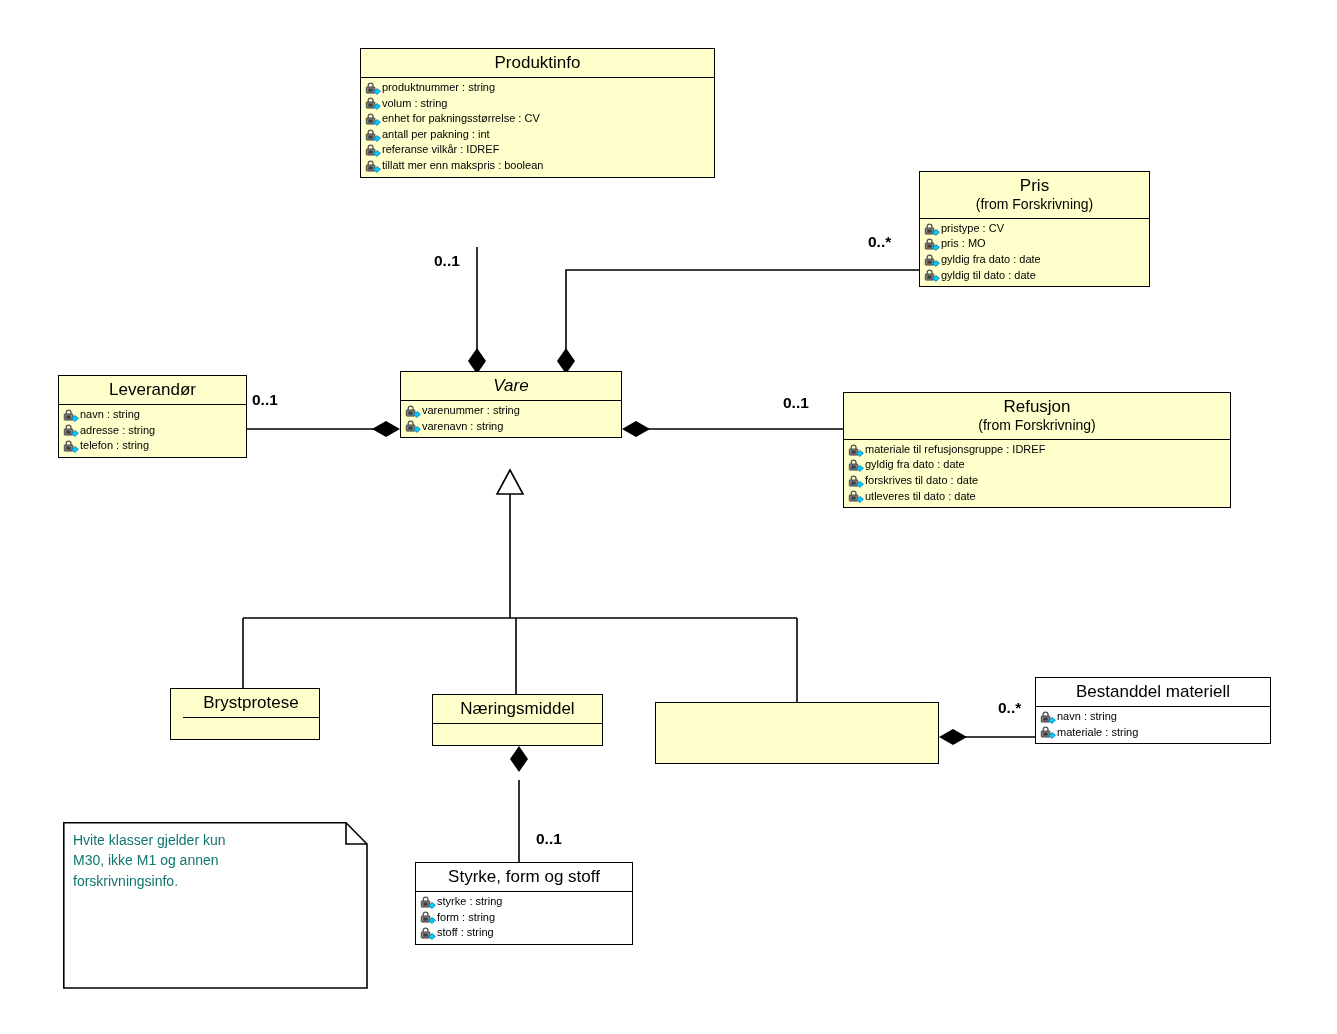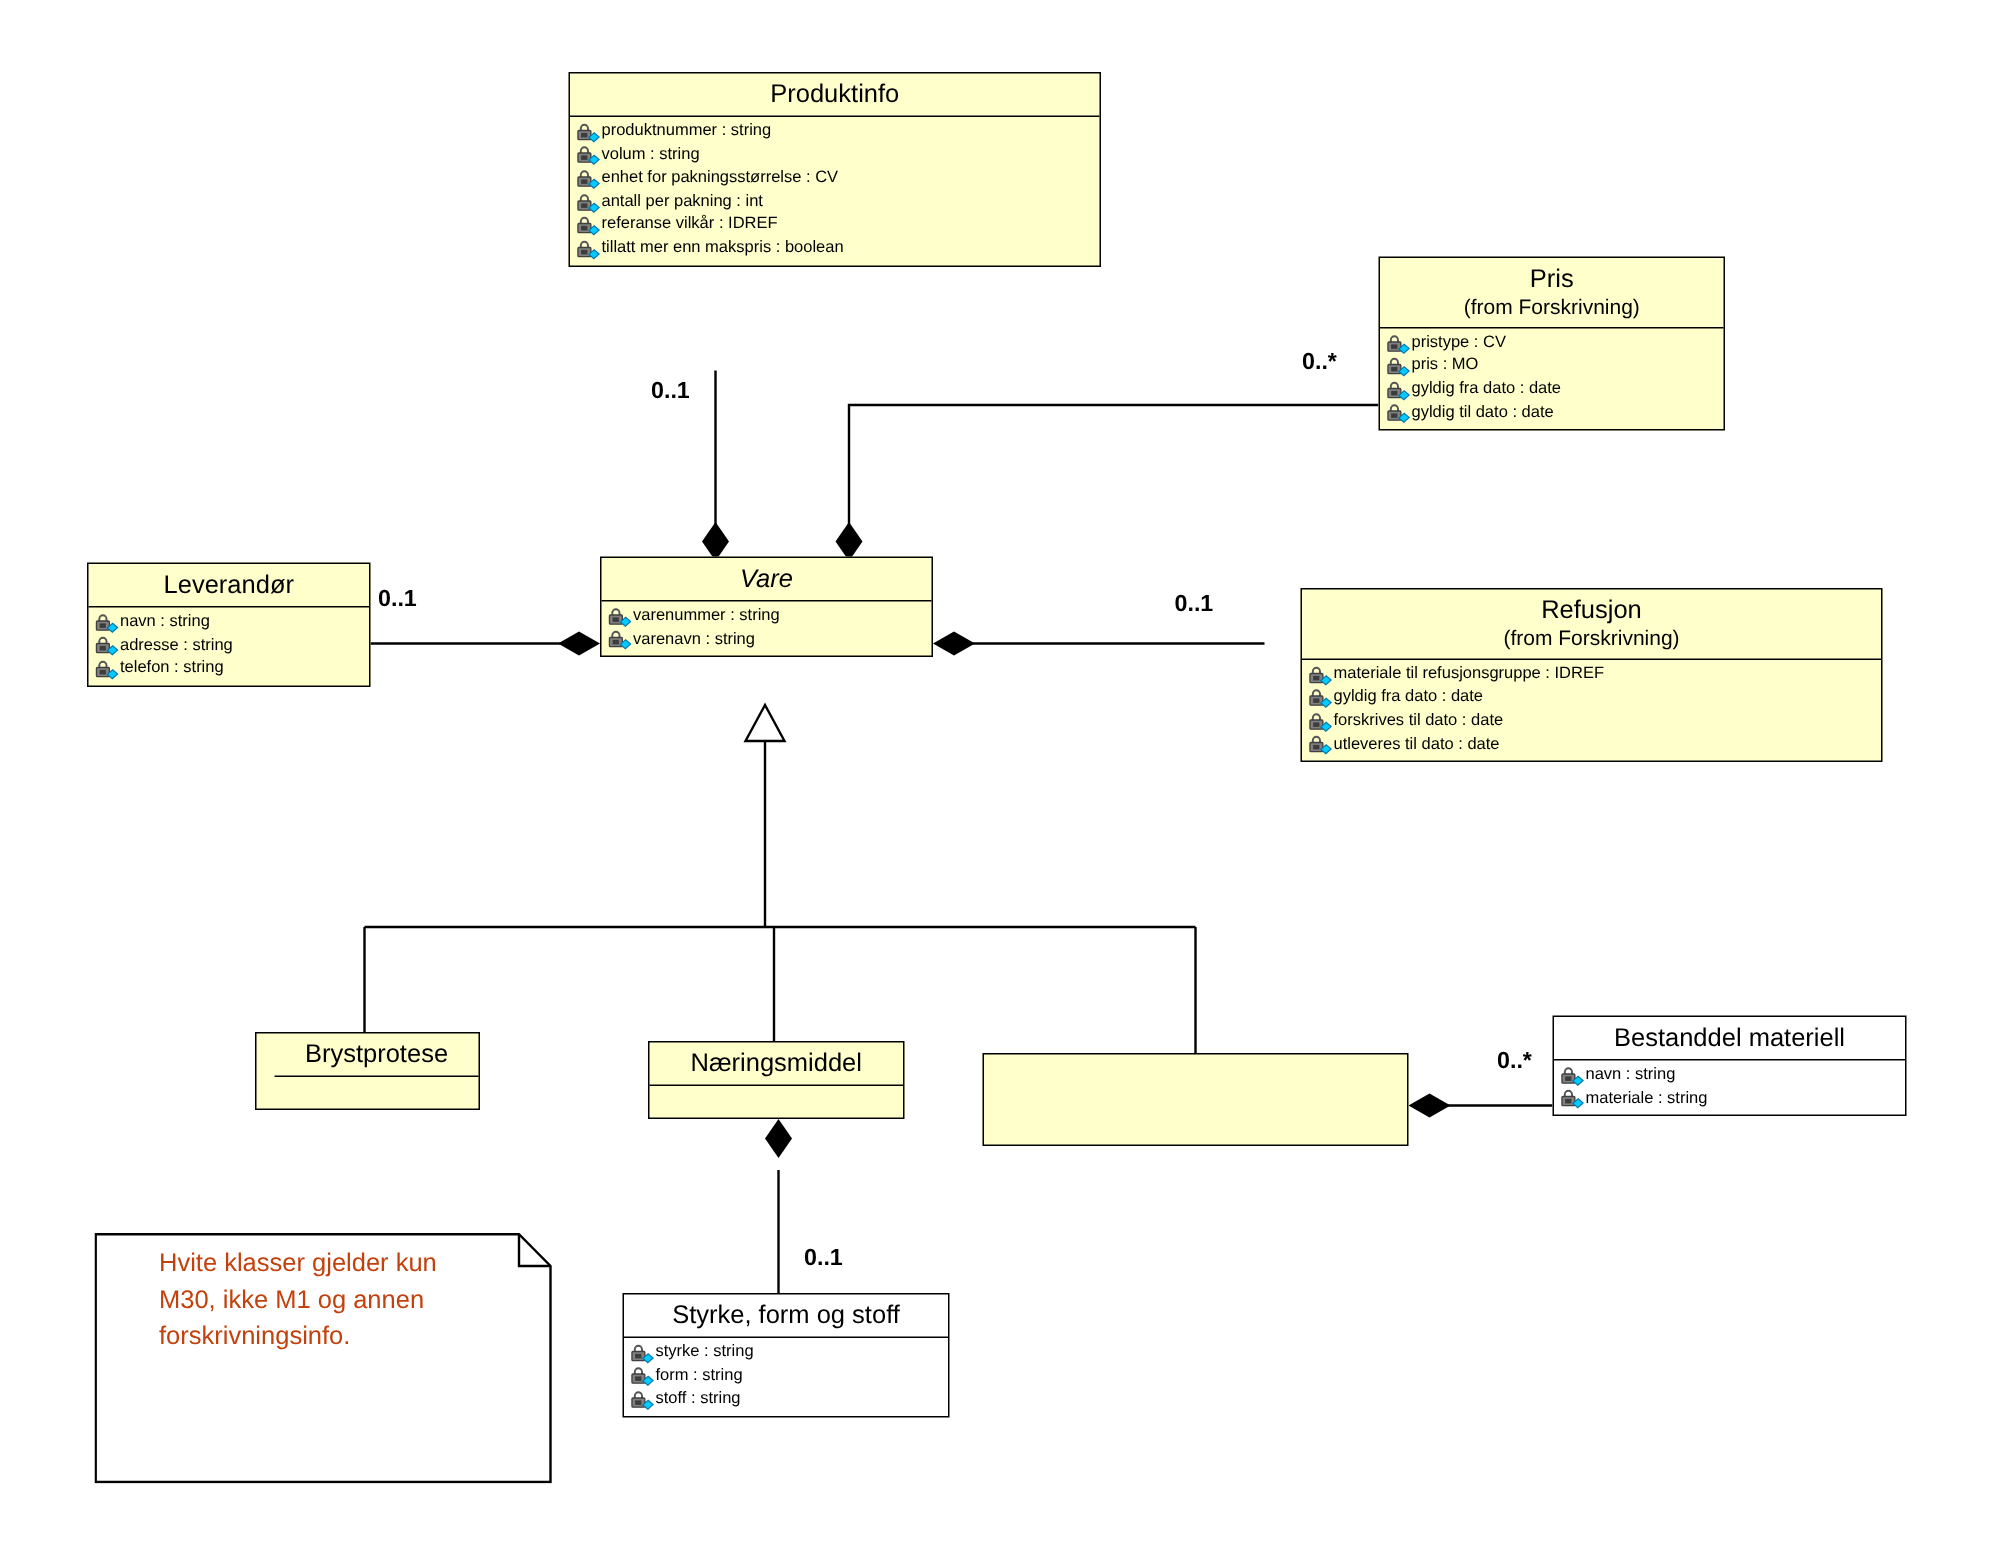--- a/index.html
+++ b/index.html
@@ -88,25 +88,24 @@
   }
   .uml-note .note-shape {
     position: absolute;
     left: 0; top: 0;
     width: 100%;
     height: 100%;
   }
   .note-text {
     position: relative;
     padding: 8px 10px;
-    font-size: 17px;
+    font-size: 14px;
     line-height: 1.45;
-    color: #c2410c;
+    color: #0f766e;
     z-index: 2;
-    margin-left: 33px;
   }
 
   
   .mult {
     position: absolute;
     font-size: 15.5px;
     font-weight: bold;
     color: #000000;
     white-space: nowrap;
     z-index: 6;
@@ -159,21 +158,21 @@
     </g>
   </svg>
 
   <div class="mult" style="left:434px; top:252px;">0..1</div>
   <div class="mult" style="left:868px; top:233px;">0..*</div>
   <div class="mult" style="left:252px; top:391px;">0..1</div>
   <div class="mult" style="left:783px; top:394px;">0..1</div>
   <div class="mult" style="left:998px; top:699px;">0..*</div>
   <div class="mult" style="left:536px; top:830px;">0..1</div>
 
-  <div class="uml-class" style="left:360px; top:48px; width:355px;margin-left:19px;">
+  <div class="uml-class" style="left:360px; top:48px; width:355px;">
     <div class="class-header with-attrs">
       <span class="class-name">Produktinfo</span>
     </div>
     <div class="class-attrs">
       <div class="attr-row">
         <span class="attr-icon"><svg viewBox="0 0 16 14" width="16" height="14" xmlns="http://www.w3.org/2000/svg">
               <path d="M3.2 5.2 V3.6 a2.4 2.4 0 0 1 4.8 0 V5.2" fill="none" stroke="#555555" stroke-width="1.3"></path>
               <rect x="1.3" y="5.0" width="8.6" height="6.1" rx="0.6" fill="#808080" stroke="#404040" stroke-width="0.9"></rect>
               <rect x="3.4" y="6.6" width="4.2" height="3.0" fill="#3c3c3c"></rect>
               <path d="M8.6 9.6 L12.1 6.6 L15.4 9.3 L11.9 12.4 Z" fill="#00ccff" stroke="#0077aa" stroke-width="0.8"></path>
@@ -327,21 +326,21 @@
               <path d="M3.2 5.2 V3.6 a2.4 2.4 0 0 1 4.8 0 V5.2" fill="none" stroke="#555555" stroke-width="1.3"></path>
               <rect x="1.3" y="5.0" width="8.6" height="6.1" rx="0.6" fill="#808080" stroke="#404040" stroke-width="0.9"></rect>
               <rect x="3.4" y="6.6" width="4.2" height="3.0" fill="#3c3c3c"></rect>
               <path d="M8.6 9.6 L12.1 6.6 L15.4 9.3 L11.9 12.4 Z" fill="#00ccff" stroke="#0077aa" stroke-width="0.8"></path>
             </svg></span>
         <span class="attr-text">varenavn : string</span>
       </div>
     </div>
   </div>
 
-  <div class="uml-class" style="left:843px; top:392px; width:388px;margin-left:24px;">
+  <div class="uml-class" style="left:843px; top:392px; width:388px;">
     <div class="class-header with-attrs">
       <span class="class-name">Refusjon</span>
       <span class="class-from">(from Forskrivning)</span>
     </div>
     <div class="class-attrs">
       <div class="attr-row">
         <span class="attr-icon"><svg viewBox="0 0 16 14" width="16" height="14" xmlns="http://www.w3.org/2000/svg">
               <path d="M3.2 5.2 V3.6 a2.4 2.4 0 0 1 4.8 0 V5.2" fill="none" stroke="#555555" stroke-width="1.3"></path>
               <rect x="1.3" y="5.0" width="8.6" height="6.1" rx="0.6" fill="#808080" stroke="#404040" stroke-width="0.9"></rect>
               <rect x="3.4" y="6.6" width="4.2" height="3.0" fill="#3c3c3c"></rect>

